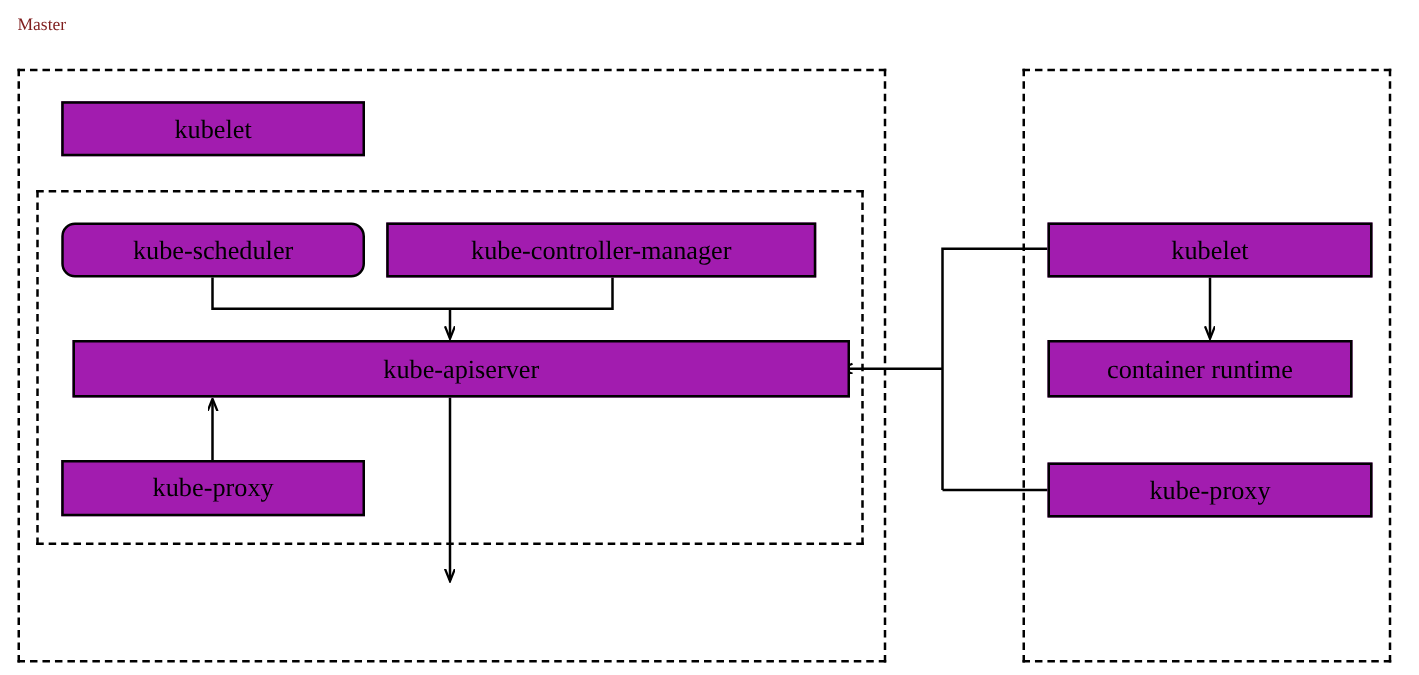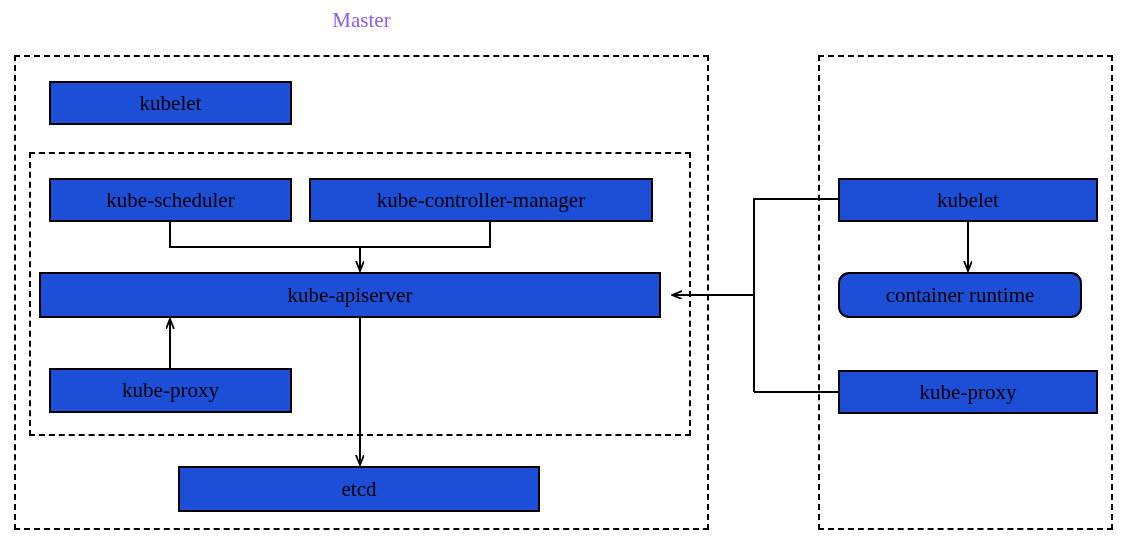--- a/index.html
+++ b/index.html
@@ -13,37 +13,37 @@
   }
   #canvas {
     position: relative;
     width: 1135px;
     height: 540px;
     background: #ffffff;
     overflow: hidden;
   }
   .group-title {
     position: absolute;
-    text-align: center;
-    font-size: 21px;
+    text-align: left;
+    font-size: 14px;
     line-height: 21px;
-    color: #8b5cf6;
+    color: #7f1d1d;
     white-space: nowrap;
   }
   .dashed-region {
     position: absolute;
     border: 2px dashed #000000;
     box-sizing: border-box;
     background: transparent;
   }
   .node-box {
     position: absolute;
     border: 2px solid #000000;
     box-sizing: border-box;
-    background: #1d4ed8;
+    background: #a21caf;
     display: flex;
     align-items: center;
     justify-content: center;
     font-size: 21px;
     line-height: 21px;
     color: #000000;
     white-space: nowrap;
   }
   .edge-svg {
     position: absolute;
@@ -88,29 +88,28 @@
 
     <path class="edge-line" d="M 838 199 L 754 199 L 754 392"></path>
     <path class="edge-line" d="M 838 392 L 754 392"></path>
     <path class="edge-line" d="M 754 295 L 673 295" marker-end="url(#arrowhead)"></path>
 
     <path class="edge-line" d="M 968 222 L 968 270" marker-end="url(#arrowhead)"></path>
   </svg>
 
   <div class="node-box" style="left:49px; top:81px; width:243px; height:44px;">kubelet</div>
 
-  <div class="node-box" style="left:49px; top:178px; width:243px; height:44px;">kube-scheduler</div>
+  <div class="node-box" style="left:49px; top:178px; width:243px; height:44px;border-radius:11px;">kube-scheduler</div>
 
   <div class="node-box" style="left:309px; top:178px; width:344px; height:44px;">kube-controller-manager</div>
 
-  <div class="node-box" style="left:39px; top:272px; width:622px; height:46px;">kube-apiserver</div>
+  <div class="node-box" style="left:58px; top:272px; width:622px; height:46px;">kube-apiserver</div>
 
   <div class="node-box" style="left:49px; top:368px; width:243px; height:45px;">kube-proxy</div>
 
-  <div class="node-box" style="left:178px; top:466px; width:362px; height:46px;">etcd</div>
 
   <div class="node-box" style="left:838px; top:178px; width:260px; height:44px;">kubelet</div>
 
-  <div class="node-box" style="left:838px; top:272px; width:244px; height:46px;border-radius:11px;">container runtime</div>
+  <div class="node-box" style="left:838px; top:272px; width:244px; height:46px;">container runtime</div>
 
   <div class="node-box" style="left:838px; top:370px; width:260px; height:44px;">kube-proxy</div>
 
 </div>
 
 </body></html>

